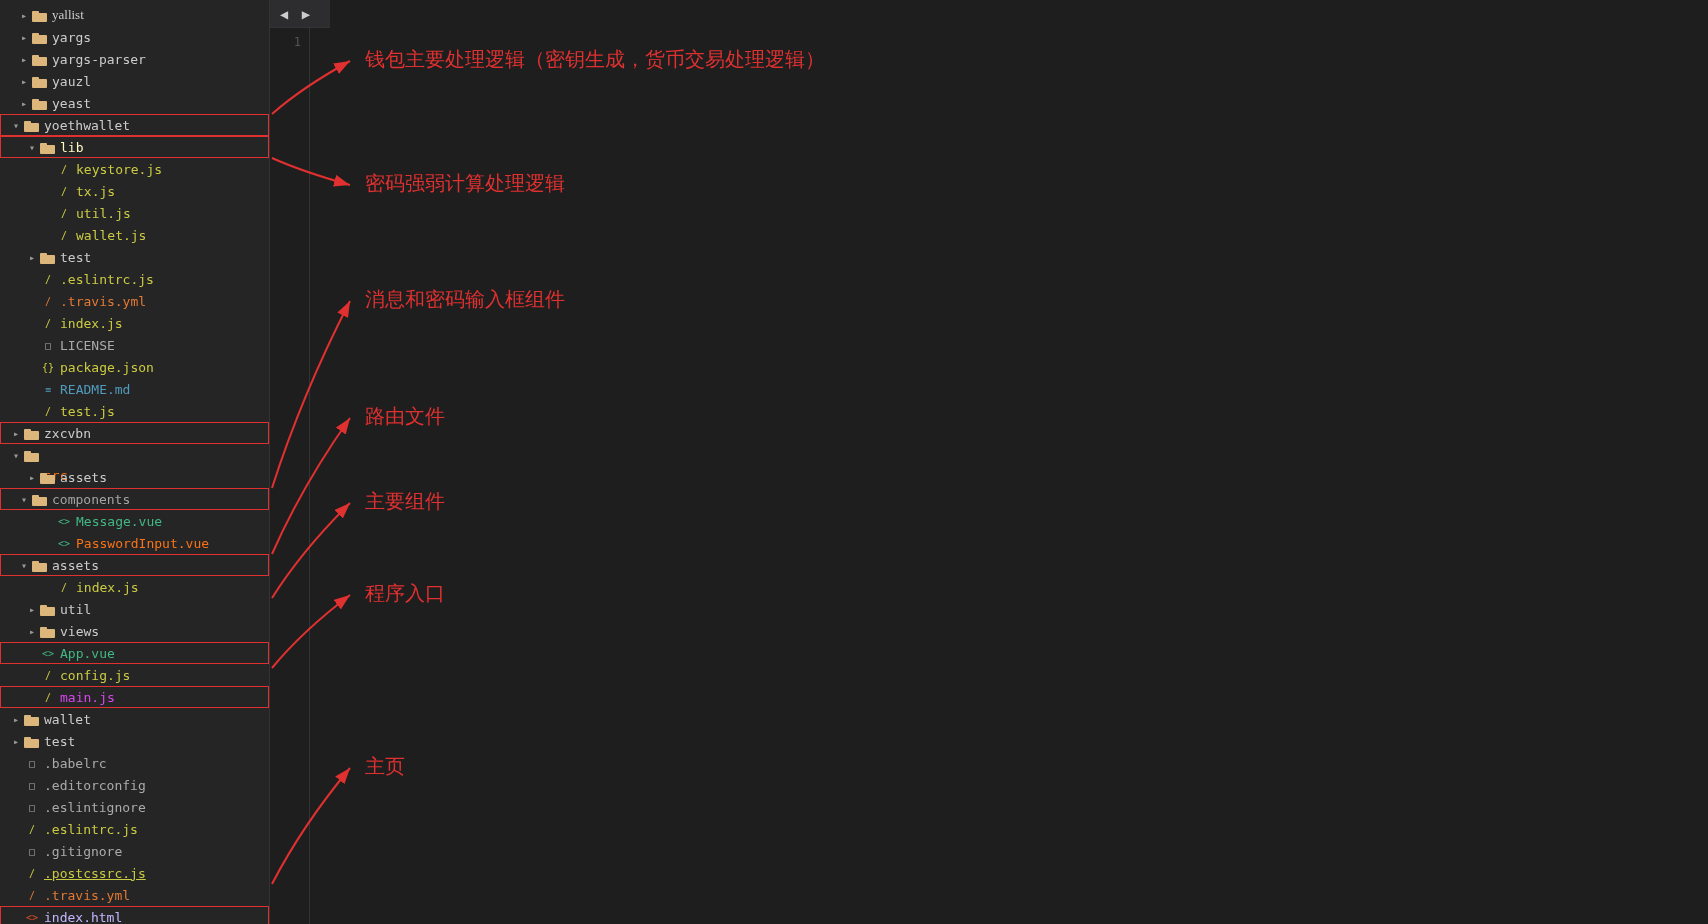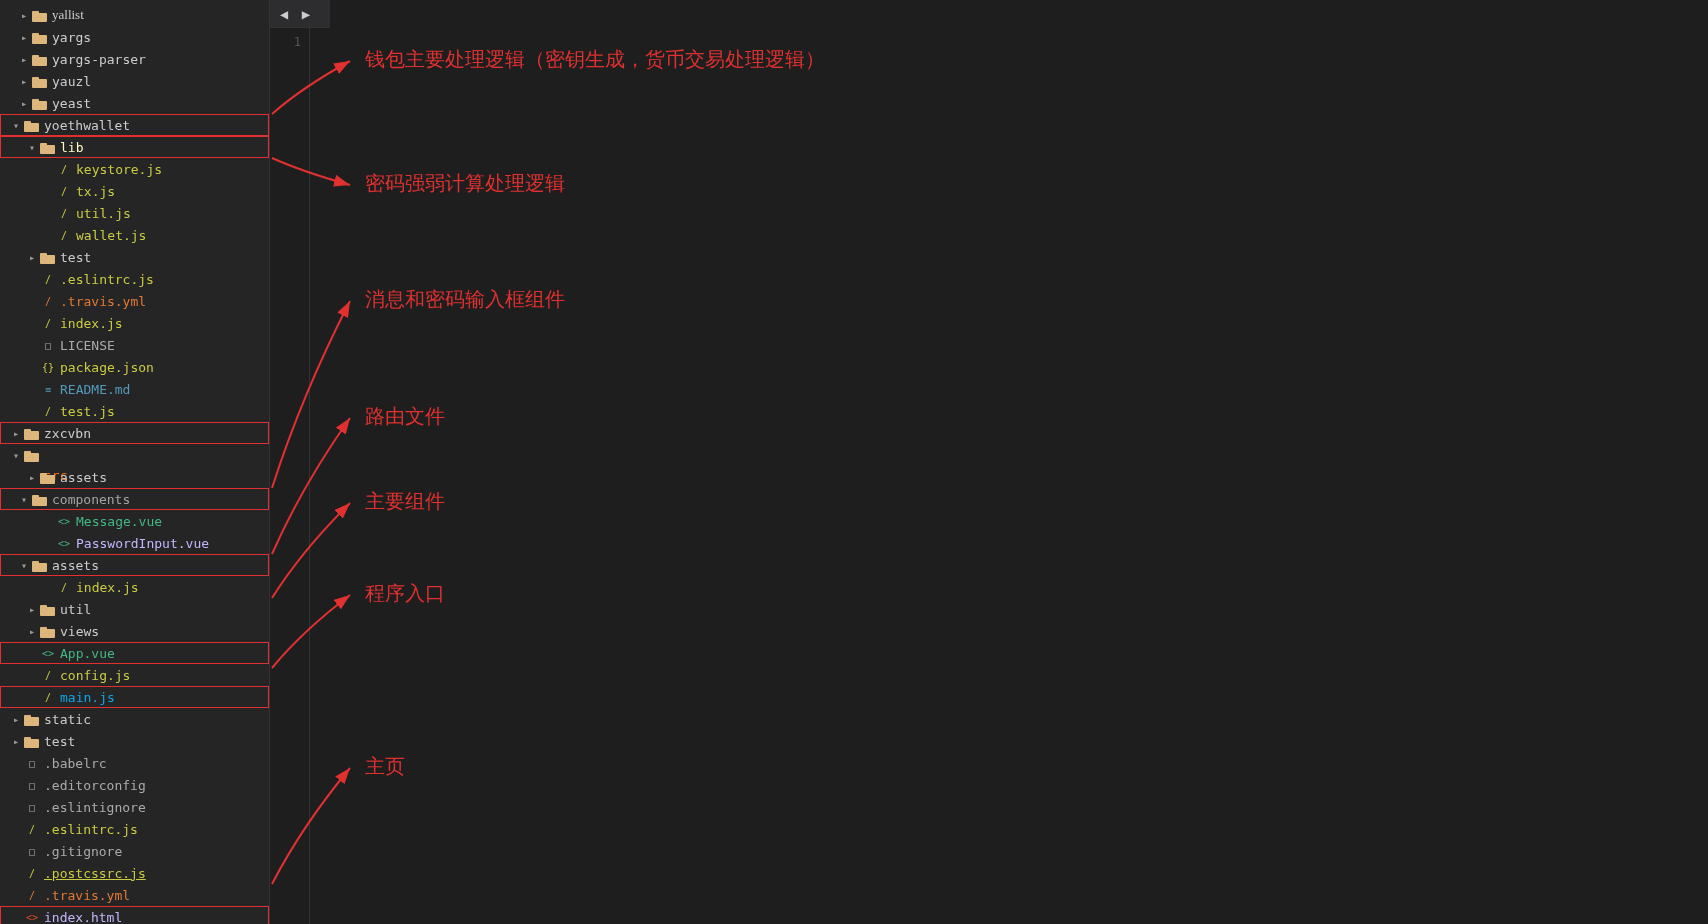--- a/index.html
+++ b/index.html
@@ -312,21 +312,21 @@
     <div class="tree-item">
       <span class="indent" style="width: 40px; display: inline-block;"></span>
       <span style="width: 16px; display: inline-block;"></span>
       <span class="file-icon" style="color: rgb(65, 184, 131); font-size: 10px; margin-right: 4px;">&lt;&gt;</span>
       <span class="item-label" style="color: rgb(65, 184, 131);">Message.vue</span>
     </div>
     <div class="tree-item">
       <span class="indent" style="width: 40px; display: inline-block;"></span>
       <span style="width: 16px; display: inline-block;"></span>
       <span class="file-icon" style="color: rgb(65, 184, 131); font-size: 10px; margin-right: 4px;">&lt;&gt;</span>
-      <span class="item-label" style="color: #c4b5fd;">PasswordInput.vue</span>
+      <span class="item-label" style="color: #f97316;">PasswordInput.vue</span>
     </div>
     <div class="tree-item highlighted">
       <span class="indent" style="width: 16px; display: inline-block;"></span>
       <span class="arrow">▾</span>
       <span class="folder-icon folder-yellow"><svg width="16" height="14" viewBox="0 0 16 14" style="vertical-align:middle;margin-right:3px">
           <rect x="0" y="4" width="15" height="9" rx="1" fill="#dcb67a"></rect>
           <rect x="0" y="2" width="7" height="4" rx="1" fill="#dcb67a"></rect>
         </svg></span>
       <span class="item-label" style="color: rgb(204, 204, 204);">assets</span>
     </div>
@@ -363,30 +363,30 @@
     <div class="tree-item">
       <span class="indent" style="width: 24px; display: inline-block;"></span>
       <span style="width: 16px; display: inline-block;"></span>
       <span class="file-icon" style="color: rgb(203, 203, 65); font-size: 10px; margin-right: 4px;">/</span>
       <span class="item-label" style="color: rgb(203, 203, 65);">config.js</span>
     </div>
     <div class="tree-item highlighted">
       <span class="indent" style="width: 24px; display: inline-block;"></span>
       <span style="width: 16px; display: inline-block;"></span>
       <span class="file-icon" style="color: rgb(203, 203, 65); font-size: 10px; margin-right: 4px;">/</span>
-      <span class="item-label" style="color: #0ea5e9;">main.js</span>
-    </div>
-    <div class="tree-item">
-      <span class="indent" style="width: 8px; display: inline-block;"></span>
-      <span class="arrow">▸</span>
-      <span class="folder-icon folder-yellow"><svg width="16" height="14" viewBox="0 0 16 14" style="vertical-align:middle;margin-right:3px">
-          <rect x="0" y="4" width="15" height="9" rx="1" fill="#dcb67a"></rect>
-          <rect x="0" y="2" width="7" height="4" rx="1" fill="#dcb67a"></rect>
-        </svg></span>
-      <span class="item-label" style="color: rgb(204, 204, 204);">static</span>
+      <span class="item-label" style="color: #d946ef;">main.js</span>
+    </div>
+    <div class="tree-item">
+      <span class="indent" style="width: 8px; display: inline-block;"></span>
+      <span class="arrow">▸</span>
+      <span class="folder-icon folder-yellow"><svg width="16" height="14" viewBox="0 0 16 14" style="vertical-align:middle;margin-right:3px">
+          <rect x="0" y="4" width="15" height="9" rx="1" fill="#dcb67a"></rect>
+          <rect x="0" y="2" width="7" height="4" rx="1" fill="#dcb67a"></rect>
+        </svg></span>
+      <span class="item-label" style="color: rgb(204, 204, 204);">wallet</span>
     </div>
     <div class="tree-item">
       <span class="indent" style="width: 8px; display: inline-block;"></span>
       <span class="arrow">▸</span>
       <span class="folder-icon folder-yellow"><svg width="16" height="14" viewBox="0 0 16 14" style="vertical-align:middle;margin-right:3px">
           <rect x="0" y="4" width="15" height="9" rx="1" fill="#dcb67a"></rect>
           <rect x="0" y="2" width="7" height="4" rx="1" fill="#dcb67a"></rect>
         </svg></span>
       <span class="item-label" style="color: rgb(204, 204, 204);">test</span>
     </div>

